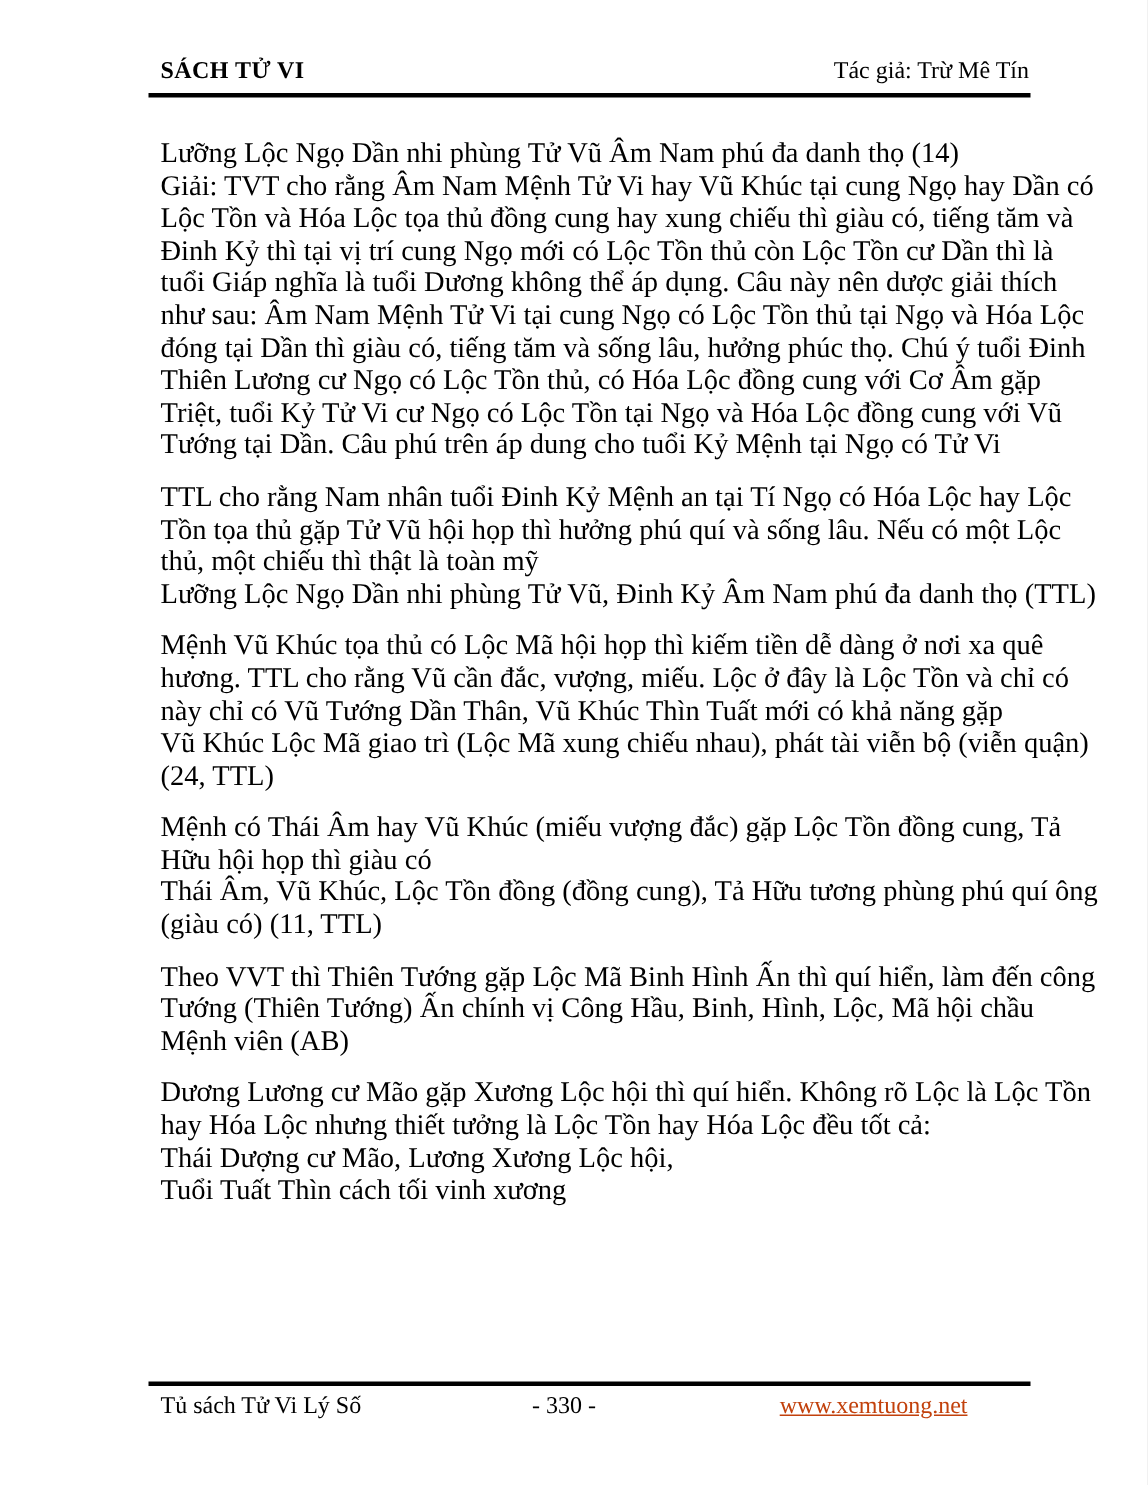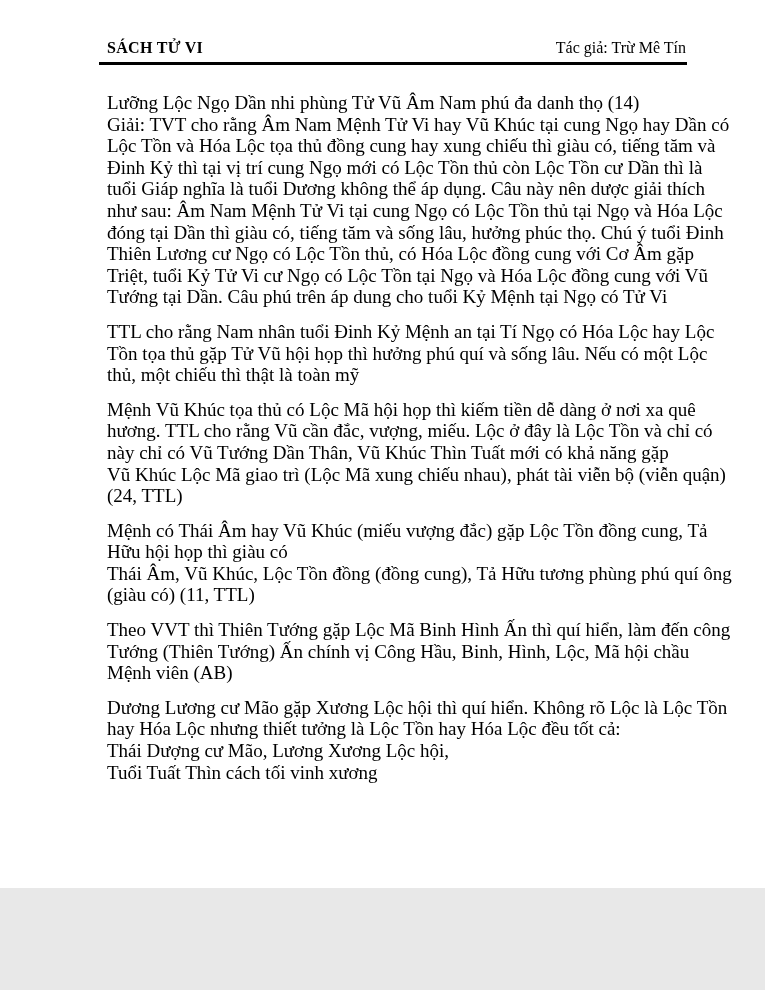--- a/index.html
+++ b/index.html
@@ -1,19 +1,19 @@
 <!DOCTYPE html>
 <html><head>
 <meta charset="utf-8">
 <style>
   html, body { margin: 0; padding: 0; background: #e8e8e8; }
   .page {
     position: relative;
     width: 765px;
-    height: 888px;
+    height: 990px;
     margin: 0 auto;
     background: #ffffff;
     font-family: "Liberation Serif", serif;
     color: #000000;
     overflow: hidden;
   }
   .header-row {
     position: absolute;
     top: 38px;
     left: 107px;
@@ -84,20 +84,21 @@
       <div class="line">đóng tại Dần thì giàu có, tiếng tăm và sống lâu, hưởng phúc thọ. Chú ý tuổi Đinh</div>
       <div class="line">Thiên Lương cư Ngọ có Lộc Tồn thủ, có Hóa Lộc đồng cung với Cơ Âm gặp</div>
       <div class="line">Triệt, tuổi Kỷ Tử Vi cư Ngọ có Lộc Tồn tại Ngọ và Hóa Lộc đồng cung với Vũ</div>
       <div class="line">Tướng tại Dần. Câu phú trên áp dung cho tuổi Kỷ Mệnh tại Ngọ có Tử Vi</div>
     </div>
 
     <div class="para">
       <div class="line">TTL cho rằng Nam nhân tuổi Đinh Kỷ Mệnh an tại Tí Ngọ có Hóa Lộc hay Lộc</div>
       <div class="line">Tồn tọa thủ gặp Tử Vũ hội họp thì hưởng phú quí và sống lâu. Nếu có một Lộc</div>
       <div class="line">thủ, một chiếu thì thật là toàn mỹ</div>
+      <div class="line">Lưỡng Lộc Ngọ Dần nhi phùng Tử Vũ, Đinh Kỷ Âm Nam phú đa danh thọ (TTL)</div>
     </div>
 
     <div class="para">
       <div class="line">Mệnh Vũ Khúc tọa thủ có Lộc Mã hội họp thì kiếm tiền dễ dàng ở nơi xa quê</div>
       <div class="line">hương. TTL cho rằng Vũ cần đắc, vượng, miếu. Lộc ở đây là Lộc Tồn và chỉ có</div>
       <div class="line">này chỉ có Vũ Tướng Dần Thân, Vũ Khúc Thìn Tuất mới có khả năng gặp</div>
       <div class="line">Vũ Khúc Lộc Mã giao trì (Lộc Mã xung chiếu nhau), phát tài viễn bộ (viễn quận)</div>
       <div class="line">(24, TTL)</div>
     </div>
 

